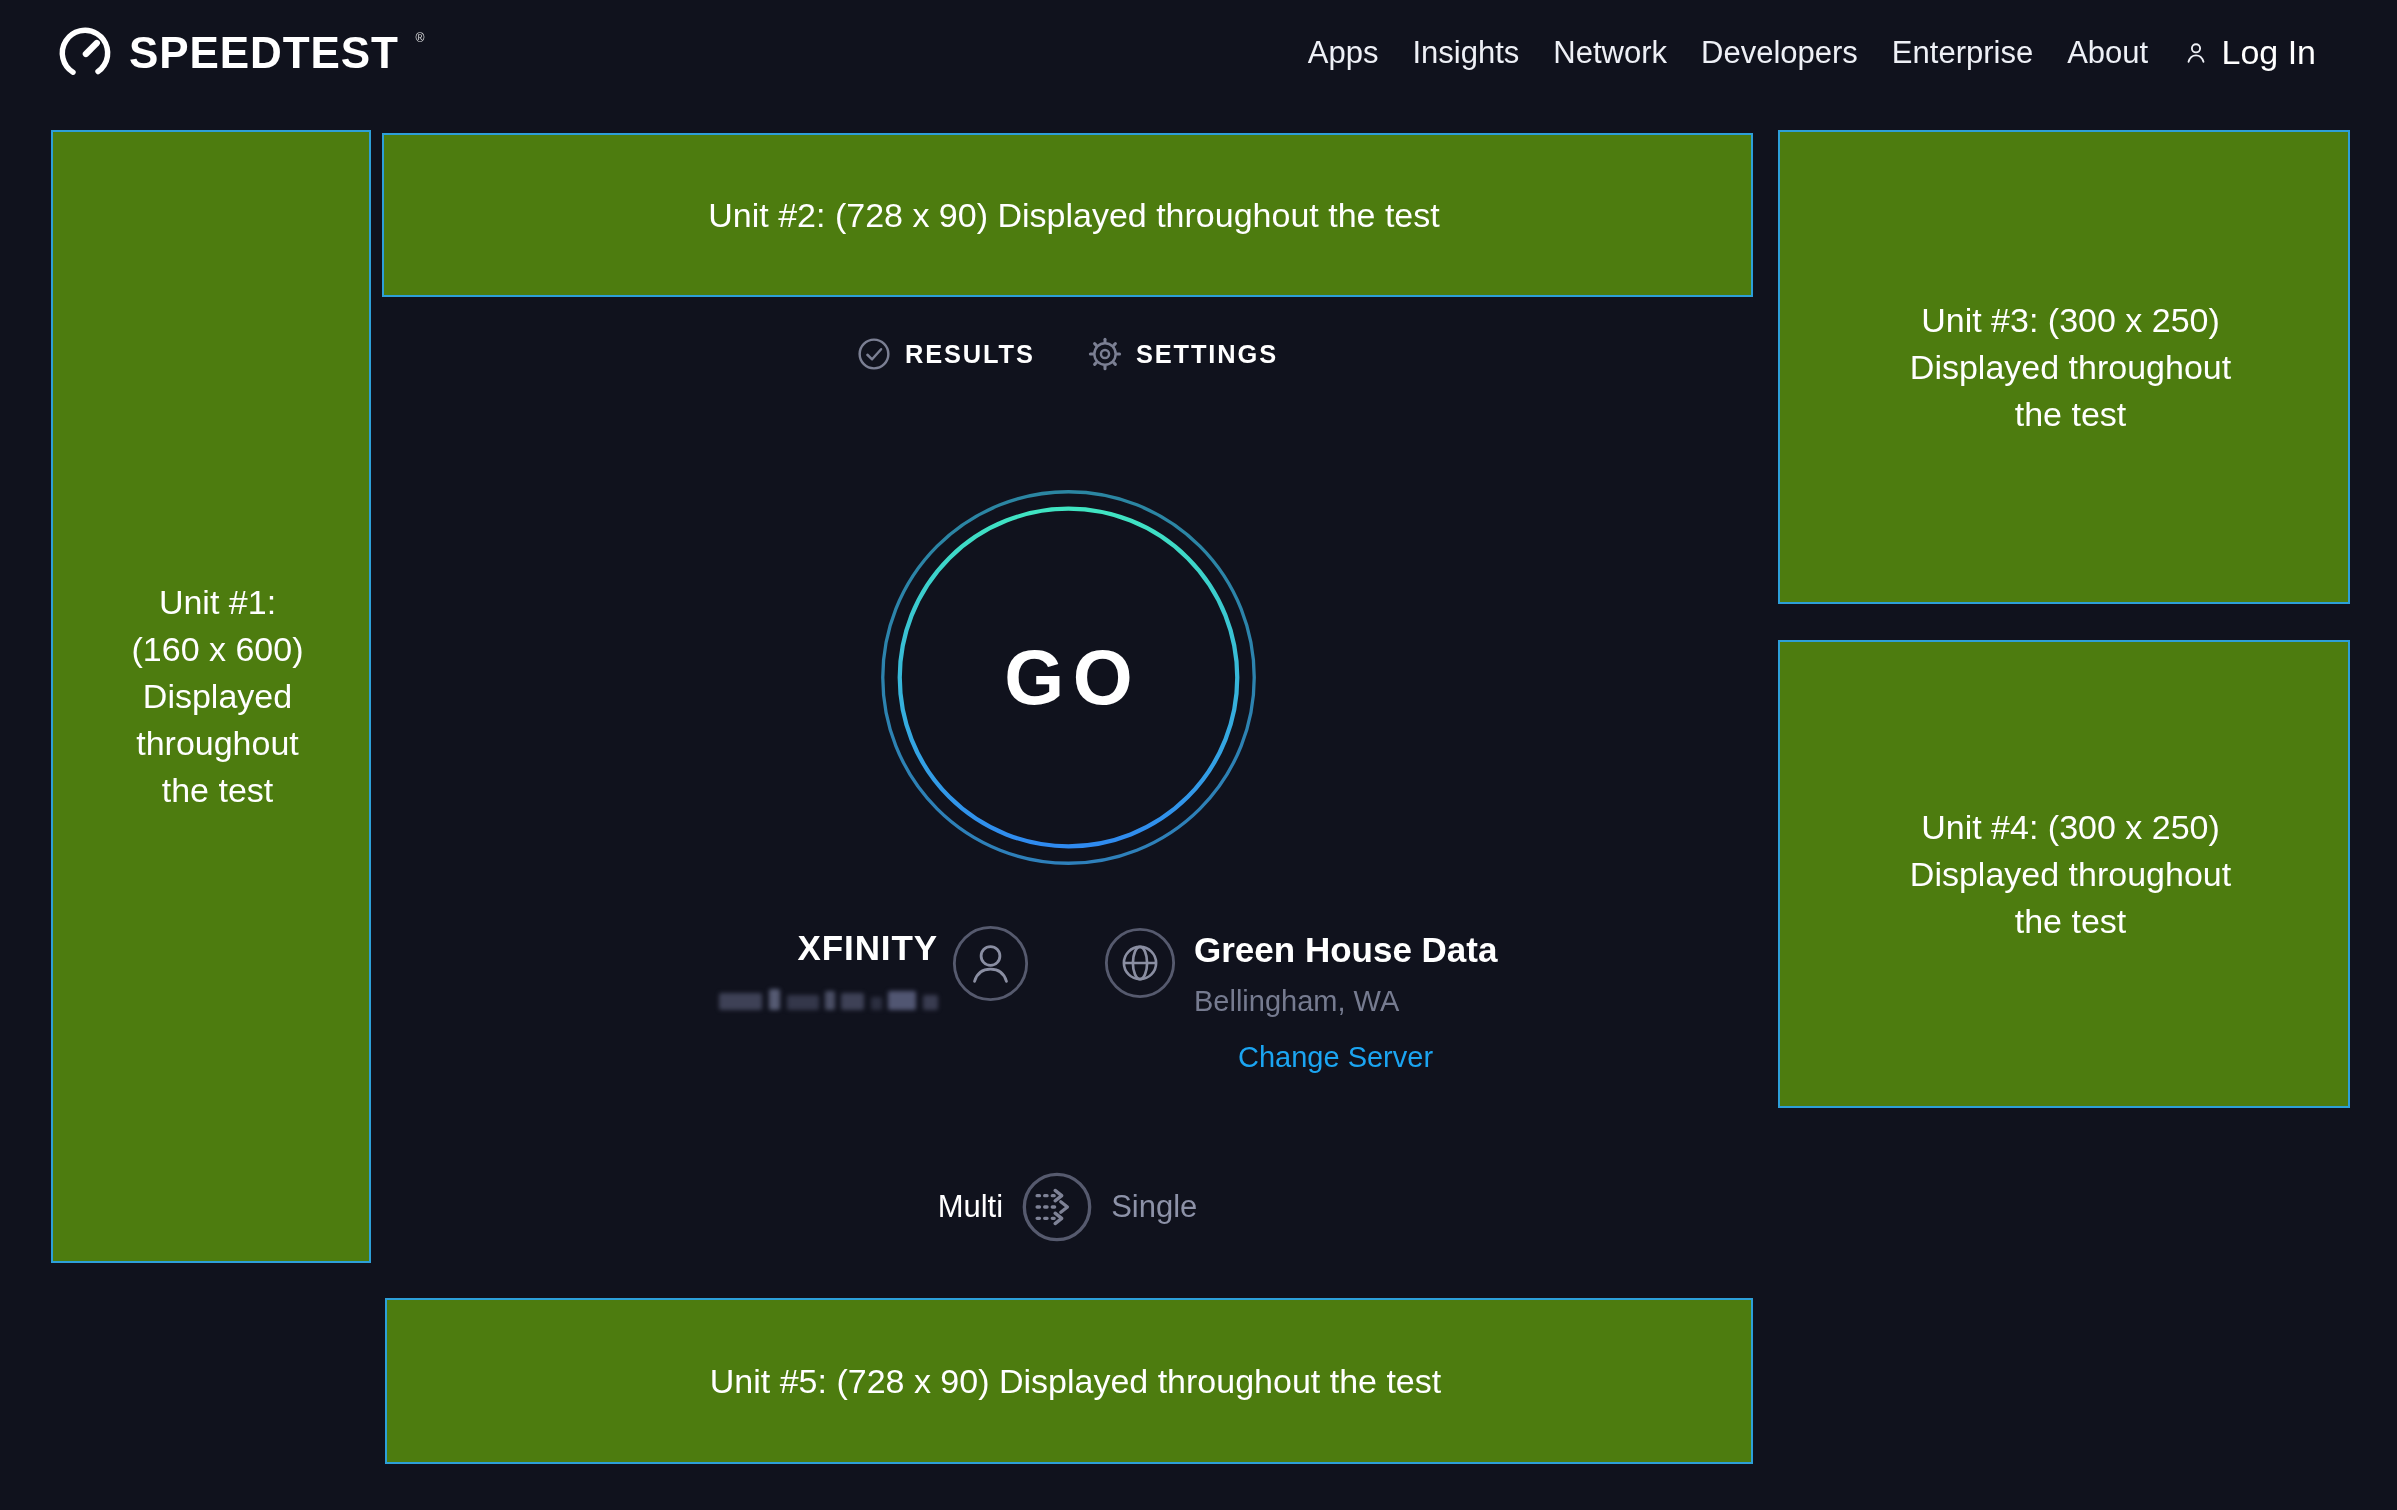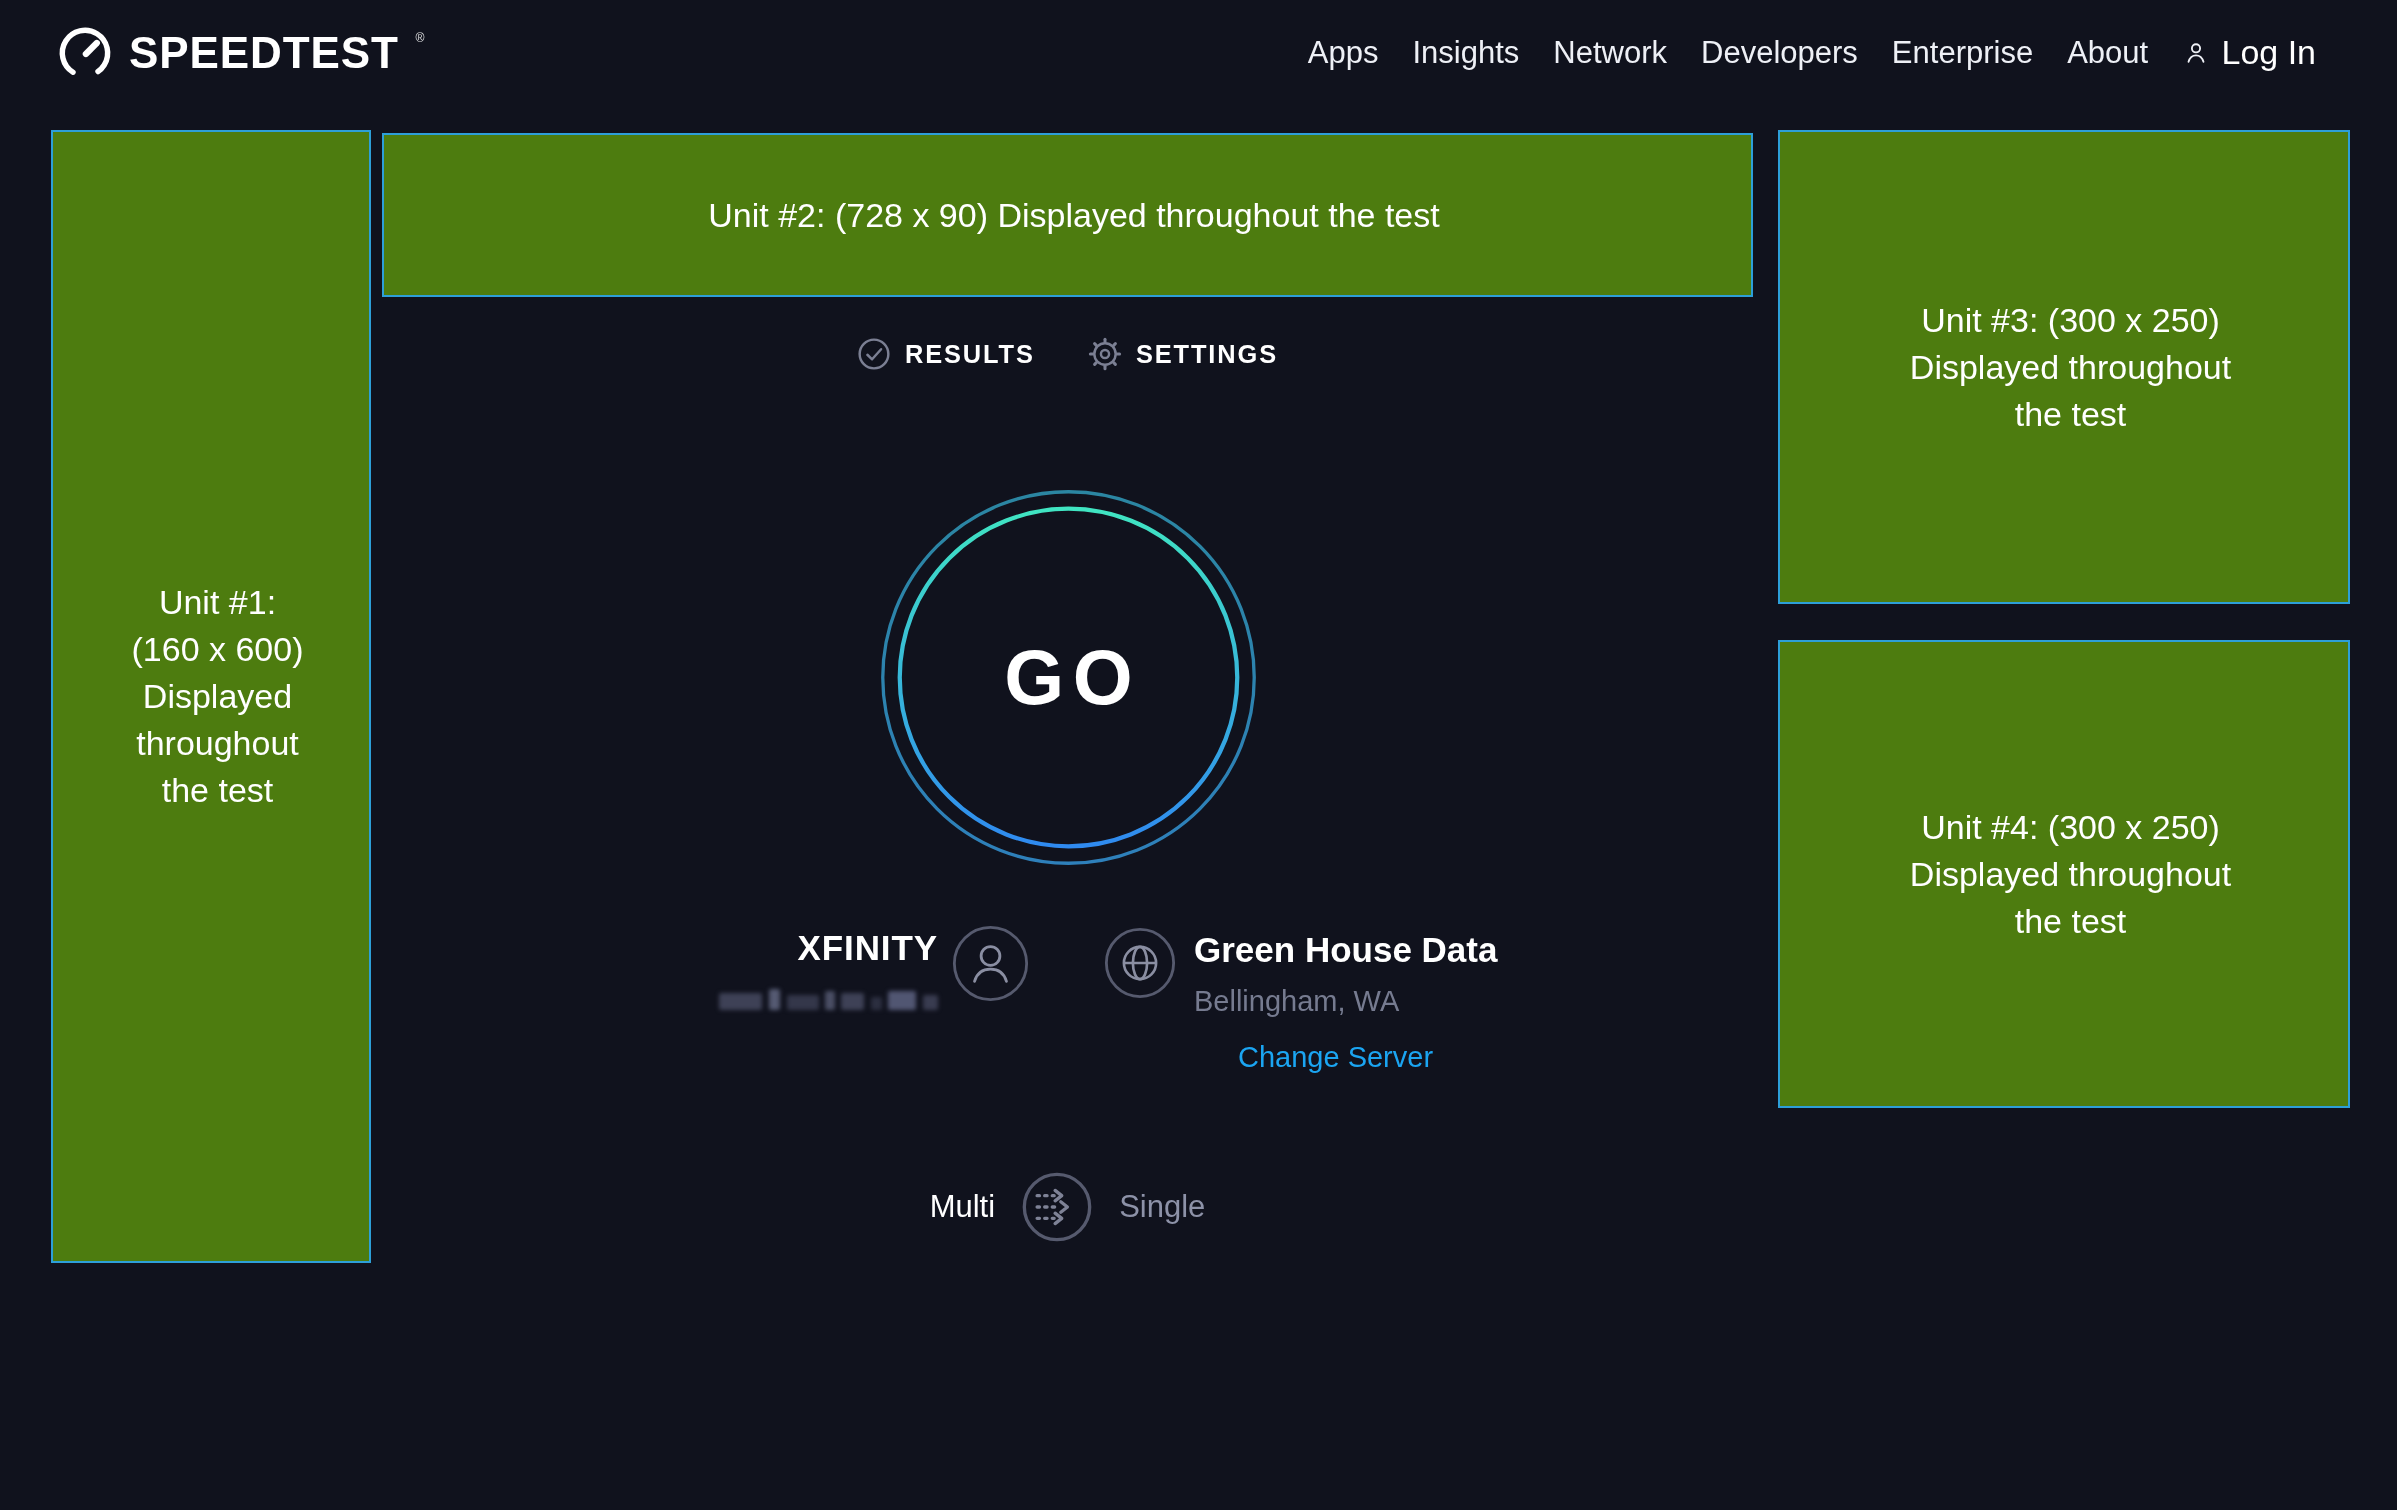--- a/index.html
+++ b/index.html
@@ -57,21 +57,21 @@
   .server-icon{position:absolute;left:1104px;top:927px;}
   .server-block{position:absolute;left:1194px;top:930px;}
   .server-name{color:#ffffff;font-size:35px;font-weight:600;}
   .server-loc{color:#767b90;font-size:29px;margin-top:15px;}
   .server-change{color:#1ba5f2;font-size:29px;margin-top:22.6px;cursor:pointer;margin-left:44px;}
 
   
   .conn-label{position:absolute;left:382px;top:1126px;width:1371px;text-align:center;
               color:#7c8095;font-size:25.4px;letter-spacing:0.5px;}
   .conn-row{position:absolute;left:382px;top:1171px;width:1371px;
-            display:flex;justify-content:center;align-items:center;gap:26px;}
+            display:flex;justify-content:center;align-items:center;gap:18px;}
   .conn-multi{color:#ffffff;font-size:31px;font-weight:500;cursor:pointer;}
   .conn-single{color:#8d92a8;font-size:31px;cursor:pointer;}
   .toggle{cursor:pointer;display:flex;}
 </style>
 </head>
 <body>
 
 <div class="page">
 
   <div class="header">
@@ -117,20 +117,23 @@
   </div>
   <div class="ad" id="ad3">
     <div class="ad-text" style="width:369px;">Unit #3: (300 x 250)
 Displayed throughout
 the test</div>
   </div>
   <div class="ad" id="ad4">
     <div class="ad-text" style="width:369px;">Unit #4: (300 x 250)
 Displayed throughout
 the test</div>
+  </div>
+  <div class="ad" id="ad5">
+    <div class="ad-text">Unit #5: (728 x 90) Displayed throughout the test</div>
   </div>
 
   <div class="tabs">
     <div class="tab">
       <span style="display:flex;">
         <svg width="34" height="34" viewBox="0 0 36 36">
           <circle cx="18" cy="18" r="15.2" fill="none" stroke="#7b7f93" stroke-width="2.6"></circle>
           <path d="M11 18.8 L16 23.6 L25.5 13" fill="none" stroke="#7b7f93" stroke-width="2.6" stroke-linecap="round" stroke-linejoin="round"></path>
         </svg>
       </span>

